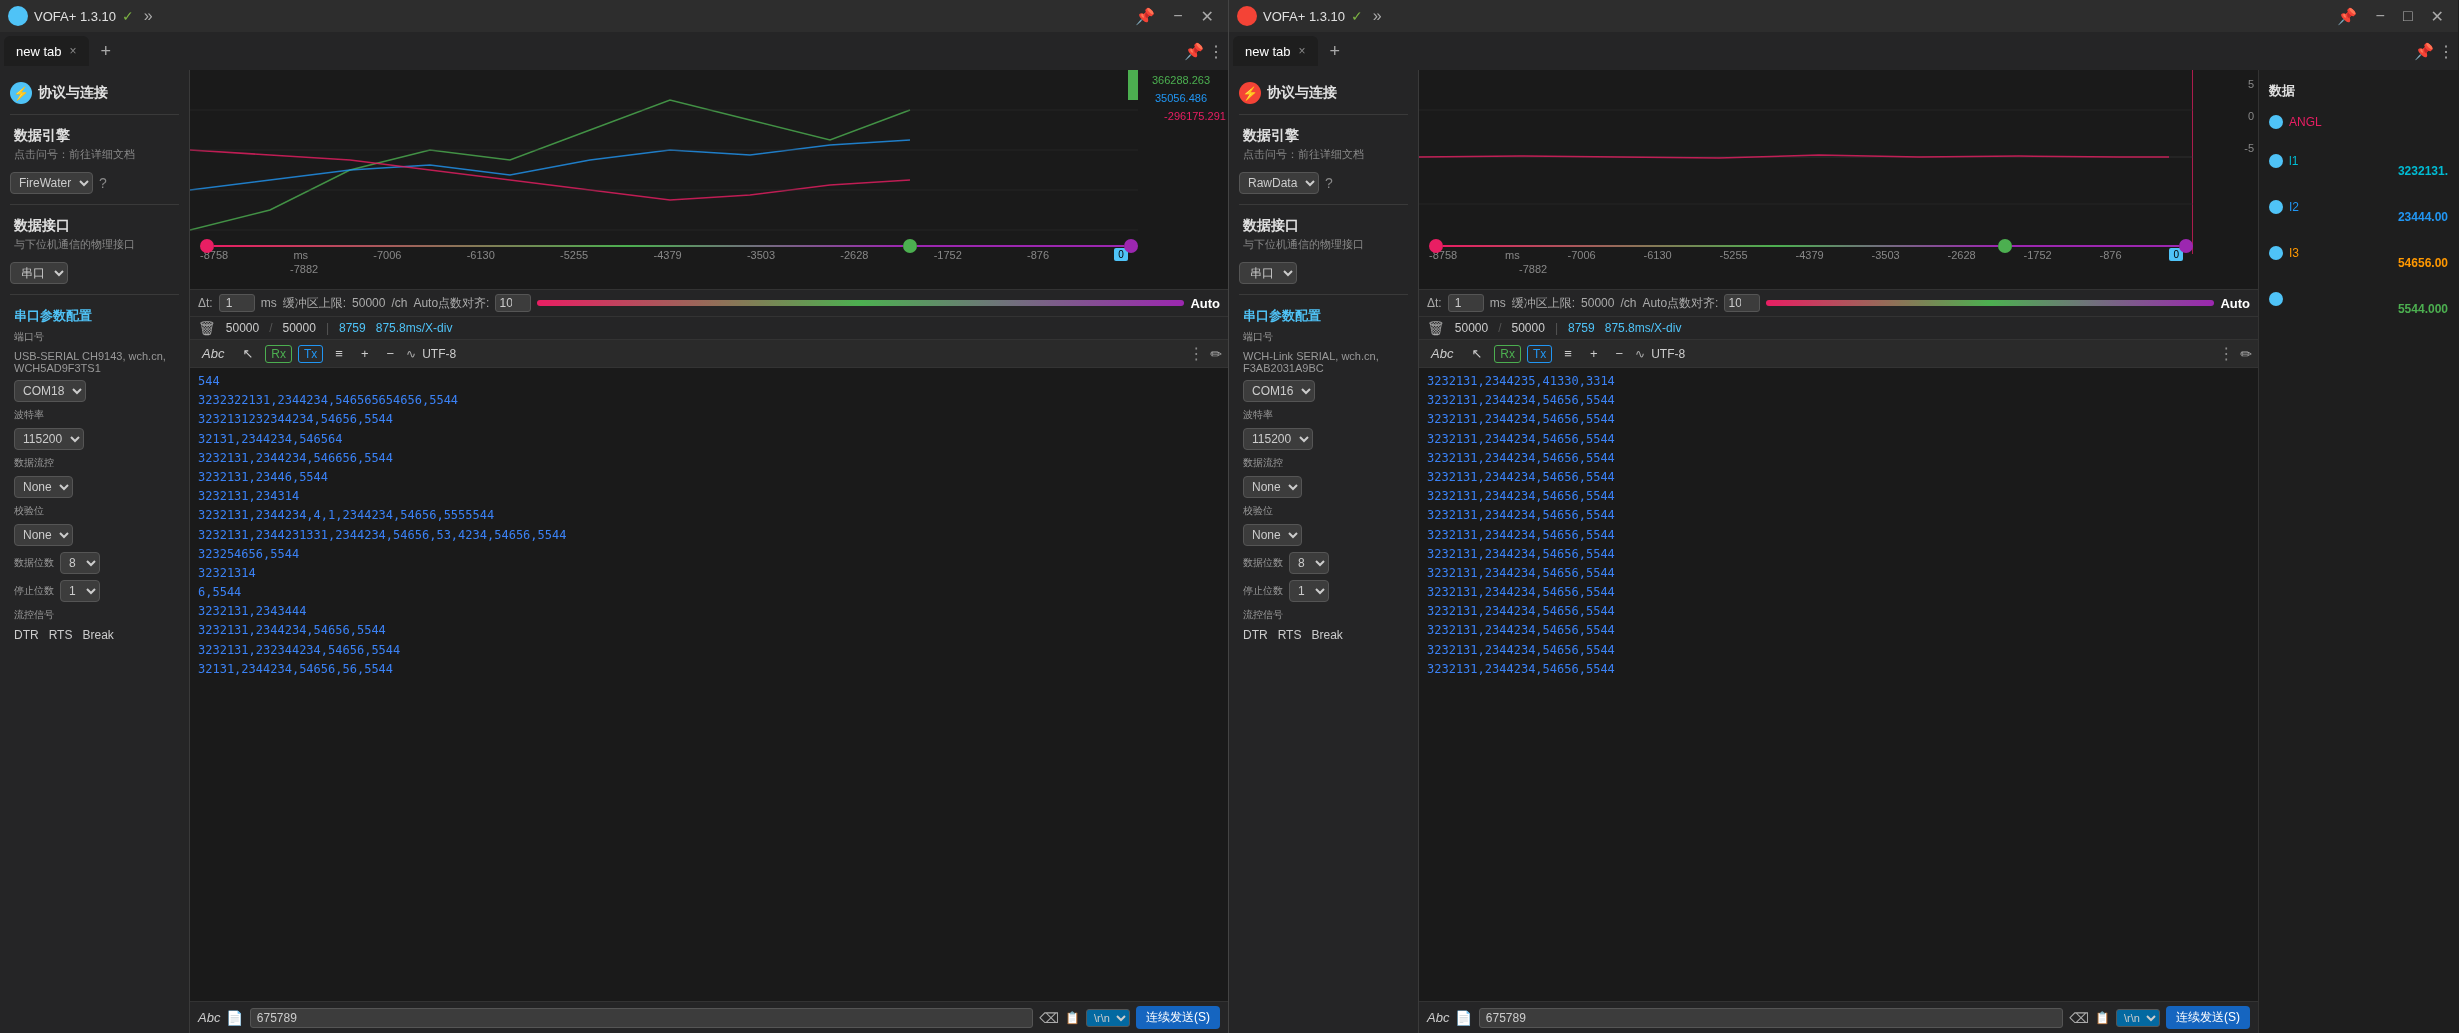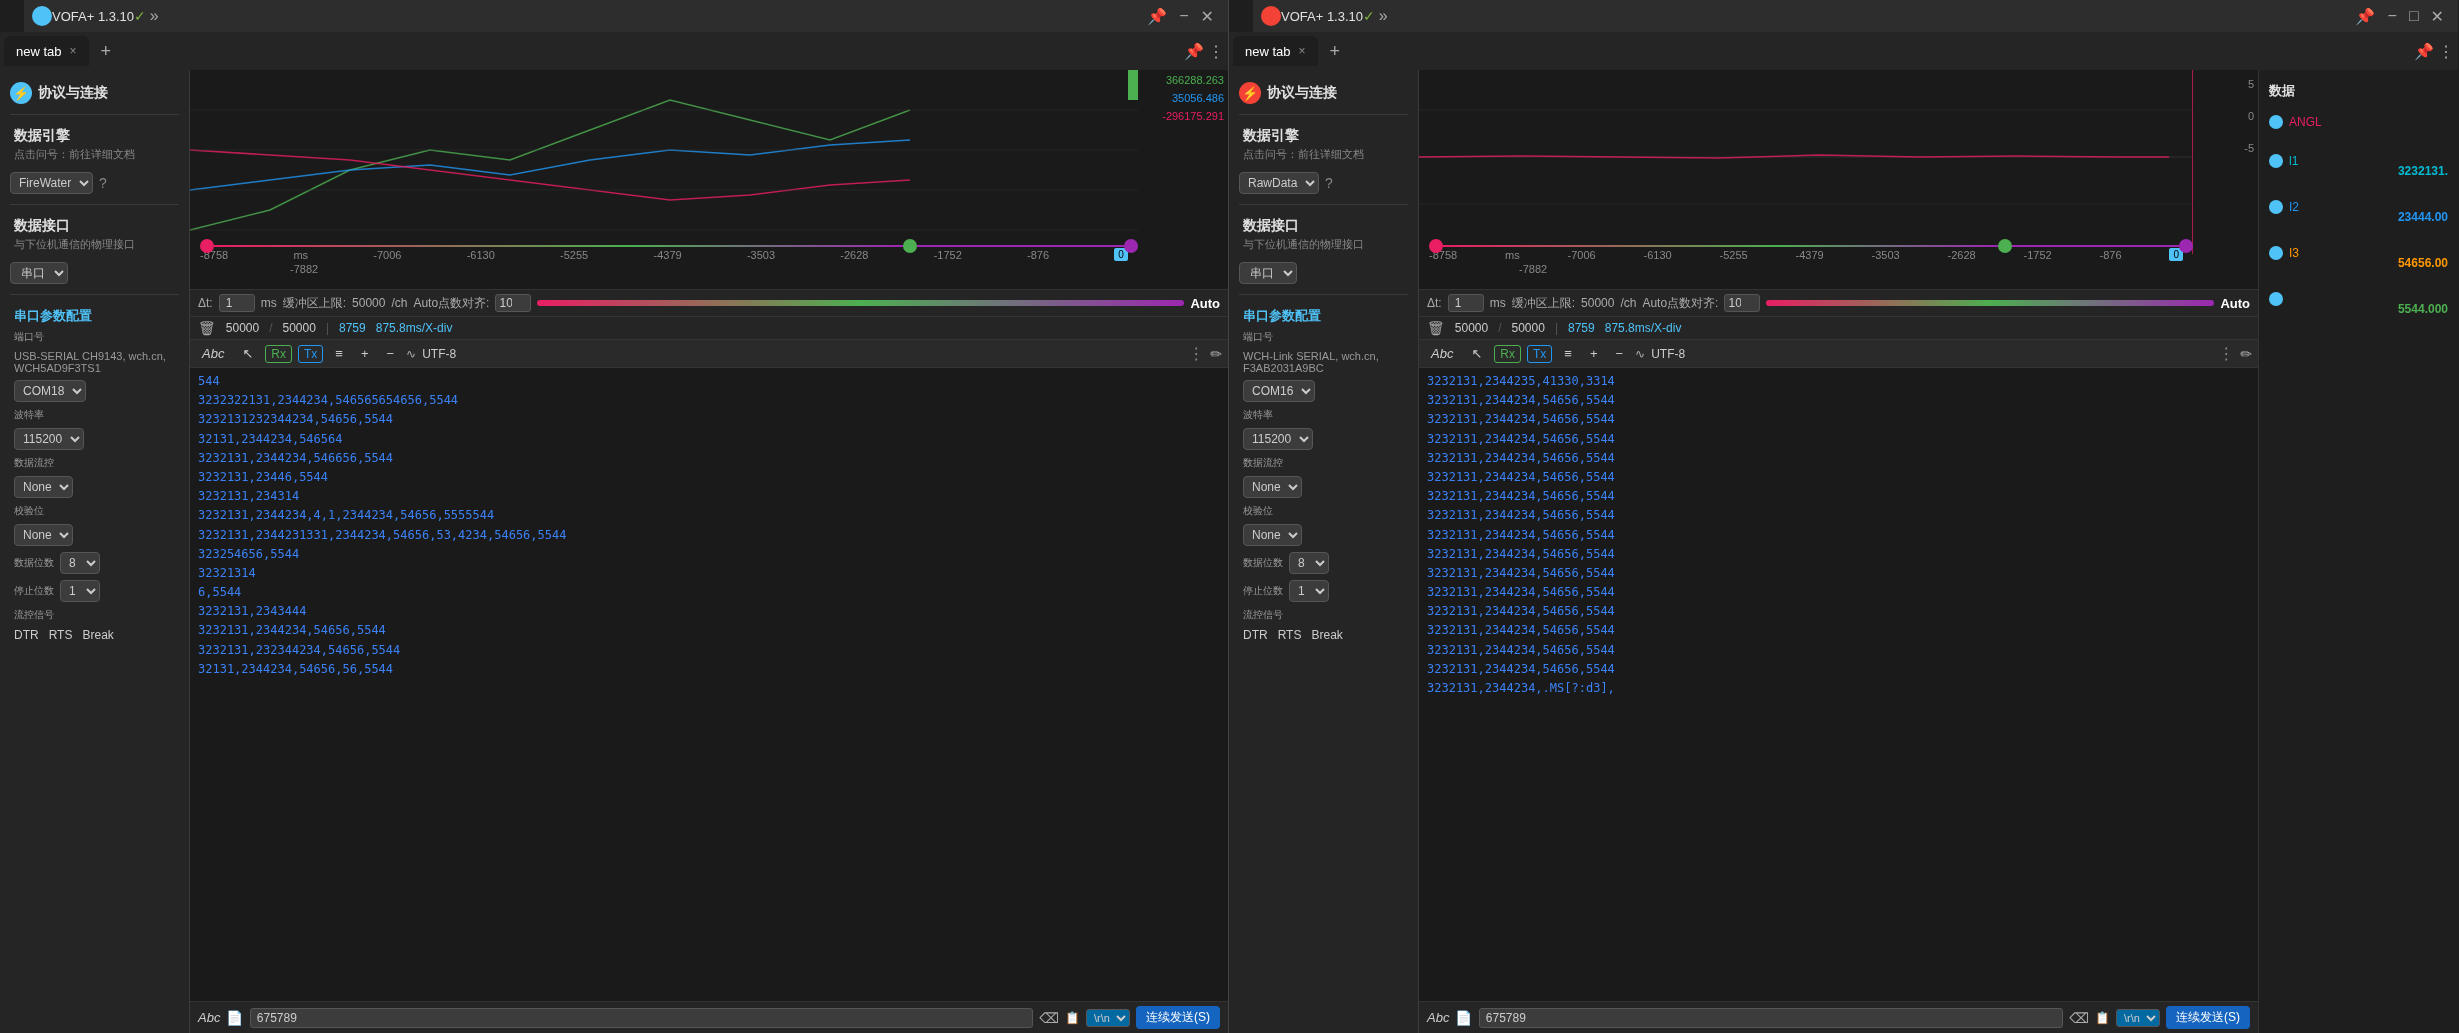--- a/index.html
+++ b/index.html
@@ -25,23 +25,22 @@
       position: relative;
     }
 
     
     .title-bar {
       display: flex;
       align-items: center;
       background: #2d2d2d;
       height: 32px;
       padding: 7px 8px;
-      gap: 0;
+      gap: 6px;
       flex-shrink: 0;
-      margin-left: 24px;
     }
     .title-bar-logo {
       width: 20px; height: 20px;
       background: #4fc3f7;
       border-radius: 50%;
       flex-shrink: 0;
     }
     .panel:last-child .title-bar-logo {
       background: #f44336;
     }
@@ -200,21 +199,21 @@
       overflow: hidden;
       border-bottom: 1px solid #333;
     }
     .chart-y-labels {
       position: absolute;
       right: 0;
       top: 0;
       width: 90px;
       display: flex;
       flex-direction: column;
-      align-items: flex-end;
+      align-items: center;
       padding: 4px 4px 0 0;
       gap: 6px;
       font-size: 11px;
     }
     .chart-val-1 { color: #4caf50; }
     .chart-val-2 { color: #2196f3; }
     .chart-val-3 { color: #e91e63; margin-left: 28px; }
     .chart-x-labels {
       position: absolute;
       bottom: 28px;
@@ -869,21 +868,20 @@
         <div class="serial-line-green">3232131,2344234,54656,5544</div>
         <div class="serial-line-green">3232131,2344234,54656,5544</div>
         <div class="serial-line-green">3232131,2344234,54656,5544</div>
         <div class="serial-line-green">3232131,2344234,54656,5544</div>
         <div class="serial-line-green">3232131,2344234,54656,5544</div>
         <div class="serial-line-green">3232131,2344234,54656,5544</div>
         <div class="serial-line-green">3232131,2344234,54656,5544</div>
         <div class="serial-line-green">3232131,2344234,54656,5544</div>
         <div class="serial-line-green">3232131,2344234,54656,5544</div>
         <div class="serial-line-green">3232131,2344234,54656,5544</div>
-        <div class="serial-line-green">3232131,2344234,.MS[?:d3],</div>
       </div>
 
       <div class="serial-input-bar">
         <span class="serial-input-btn">Abc</span>
         <span class="serial-input-file">📄</span>
         <input class="serial-input-field" type="text" value="675789" style="">
         <span class="serial-input-clear">⌫</span>
         <span class="serial-input-copy">📋</span>
         <select class="serial-newline-select">
           <option>\r\n</option>

